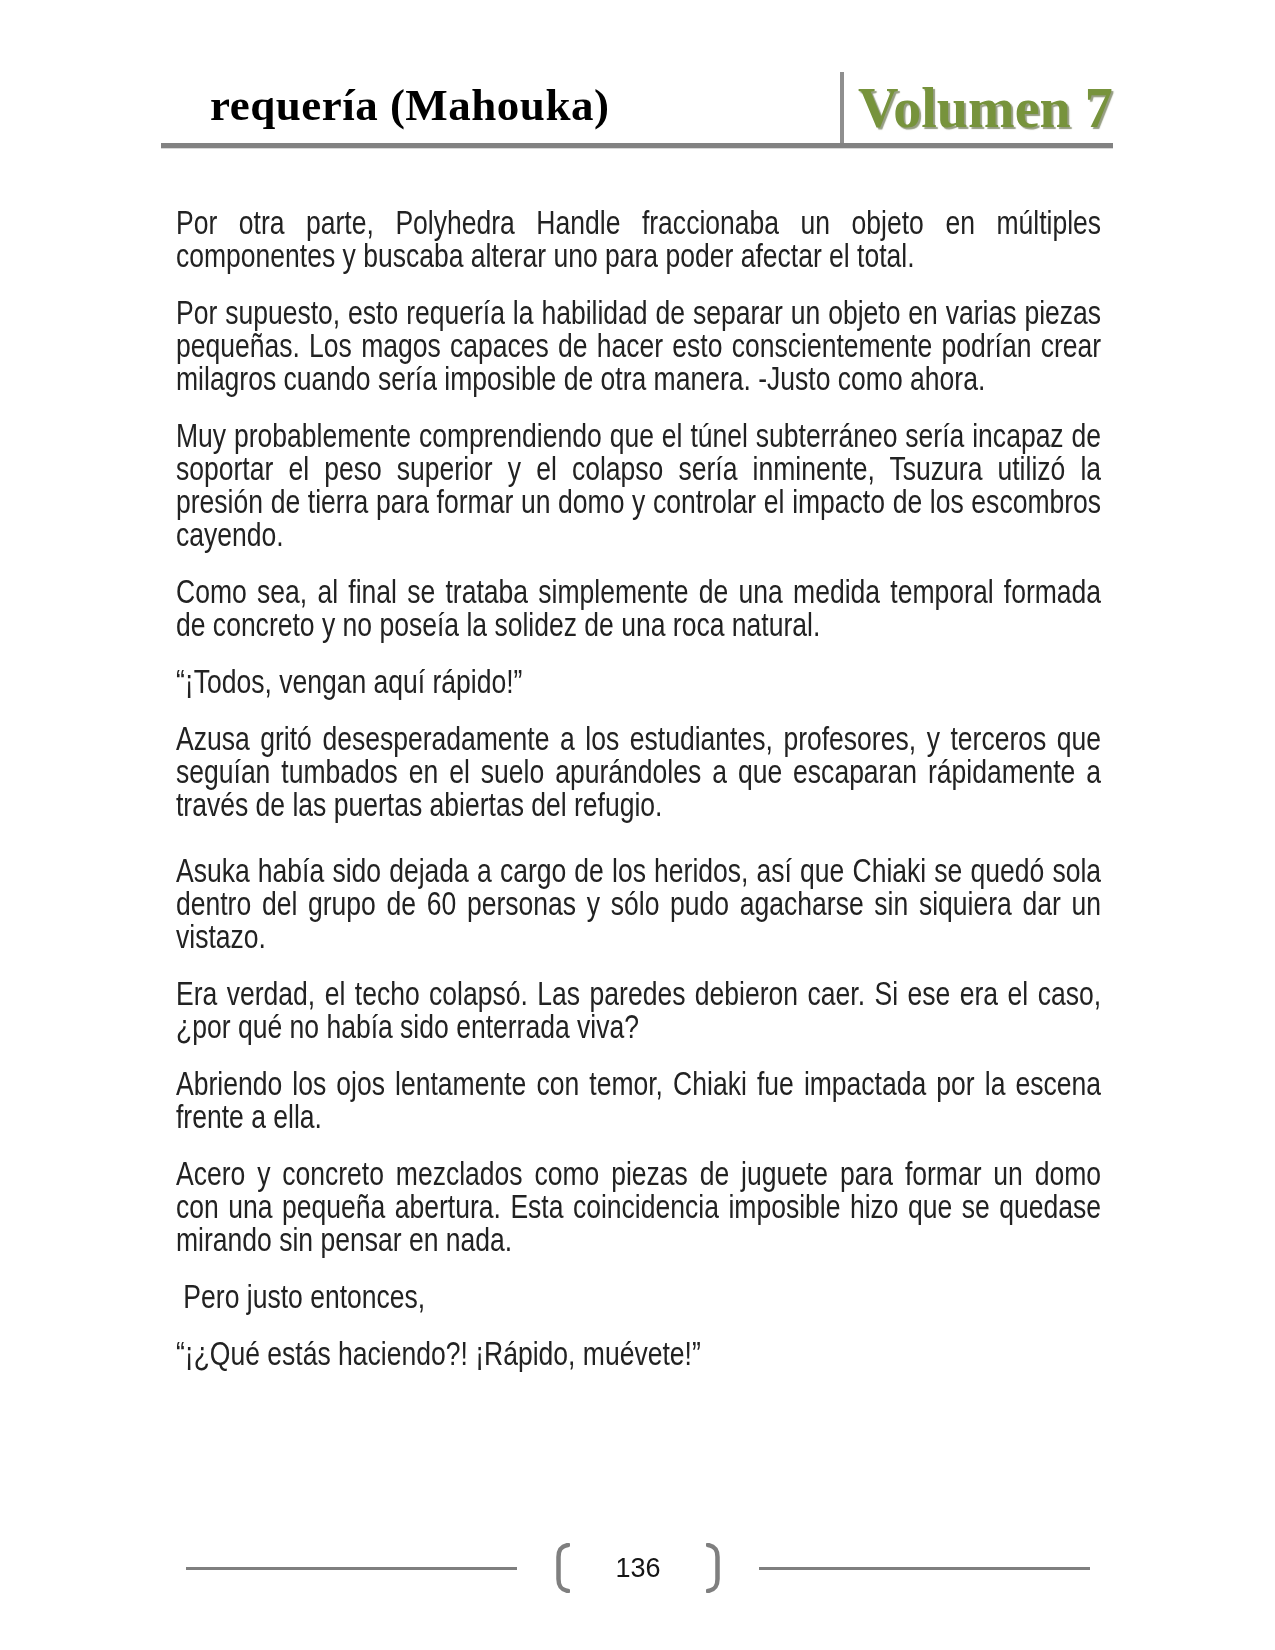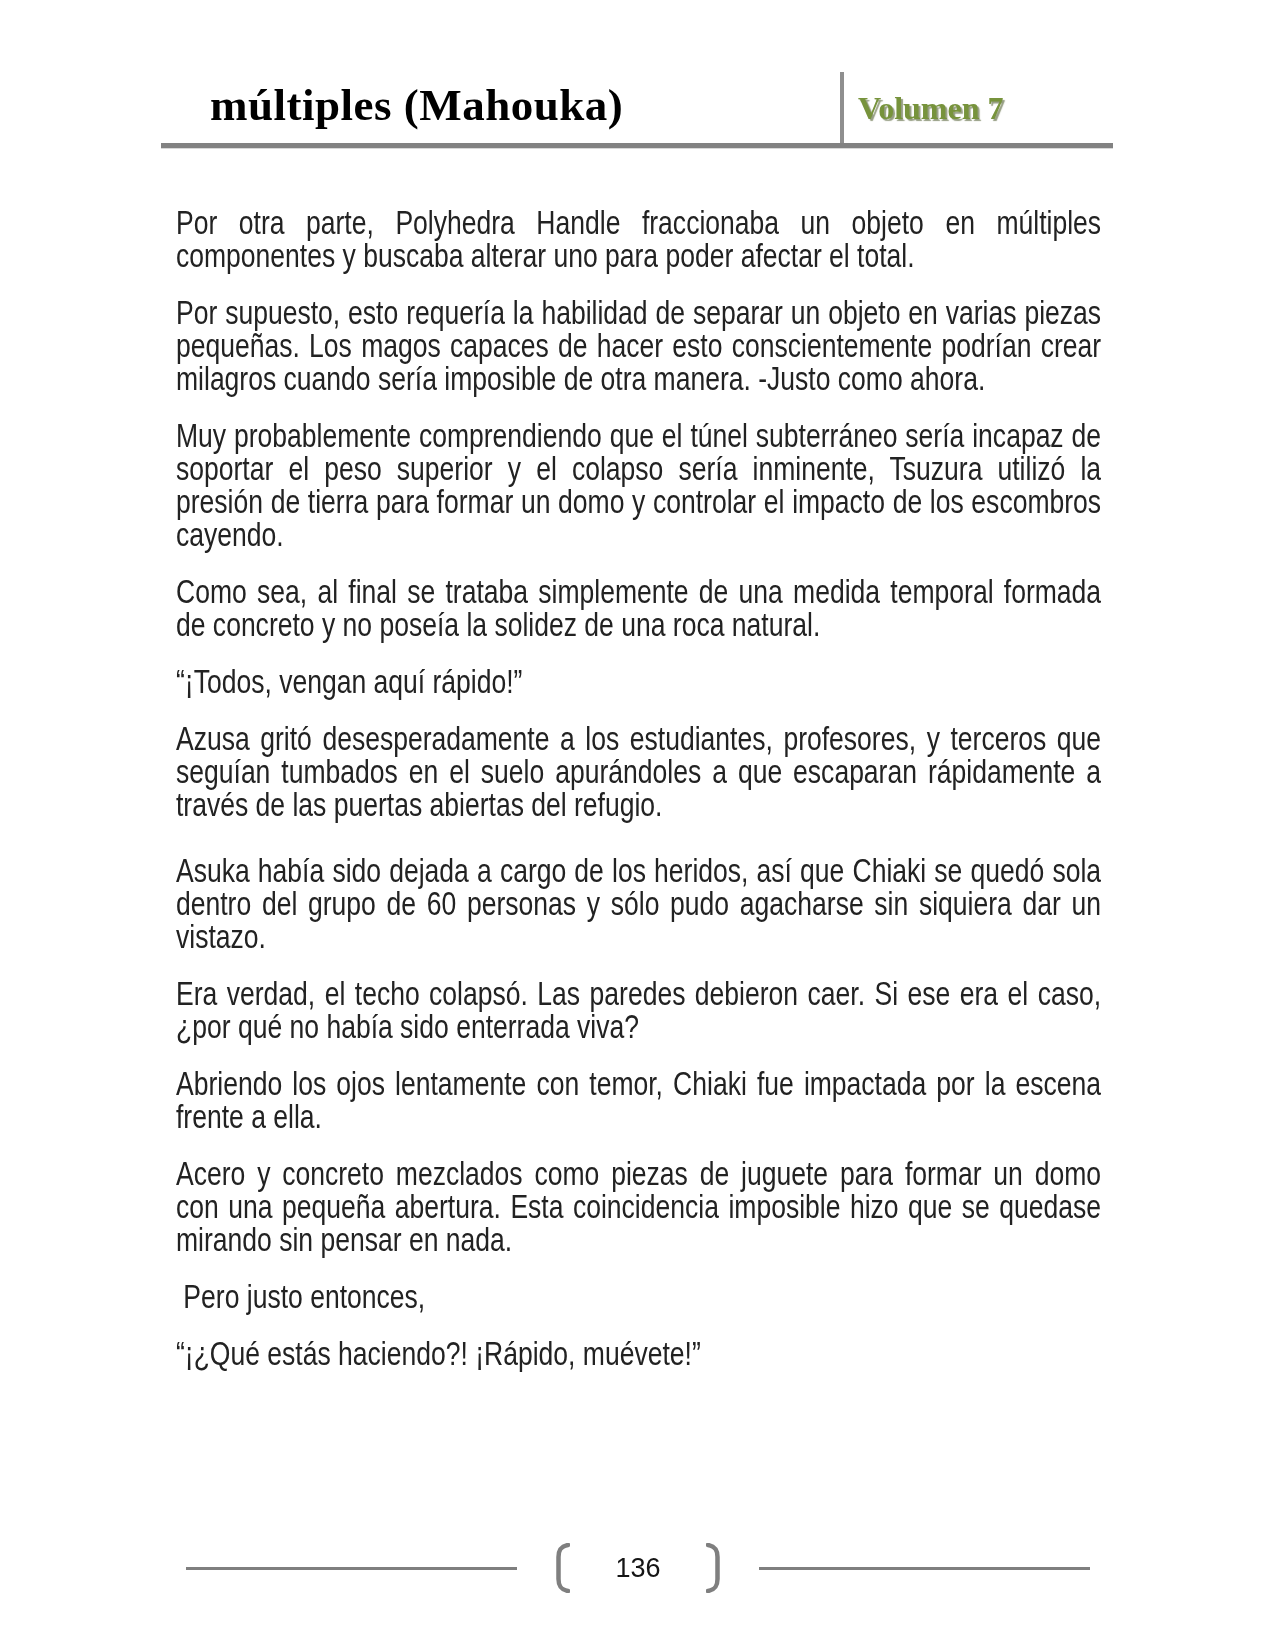--- a/index.html
+++ b/index.html
@@ -40,21 +40,21 @@
     width: 4px;
     height: 72px;
     background: #8f8f8f;
   }
   .volume-label {
     position: absolute;
     left: 697px;
     top: 85px;
     font-family: "Liberation Serif", serif;
     font-weight: bold;
-    font-size: 32px;
+    font-size: 56px;
     line-height: 46px;
     color: #77933C;
     white-space: nowrap;
     text-shadow: 2px 2px 1px rgba(62, 76, 28, 0.55);
   }
   .h-rule {
     position: absolute;
     left: 0;
     right: 0;
     top: 143px;
@@ -111,21 +111,21 @@
     line-height: 50px;
     color: #151515;
   }
 </style>
 </head>
 <body>
 
 <div class="page">
 
   <header class="header">
-    <h1 class="doc-title">múltiples (Mahouka)</h1>
+    <h1 class="doc-title">requería (Mahouka)</h1>
     <div class="v-sep"></div>
     <div class="volume-label">Volumen 7</div>
     <div class="h-rule"></div>
   </header>
 
   <main class="body-text">
 
   <p>Por otra parte, Polyhedra Handle fraccionaba un objeto en múltiples componentes y buscaba alterar uno para poder afectar el total.</p>
       <p>Por supuesto, esto requería la habilidad de separar un objeto en varias piezas pequeñas. Los magos capaces de hacer esto conscientemente podrían crear milagros cuando sería imposible de otra manera. -Justo como ahora.</p>
       <p>Muy probablemente comprendiendo que el túnel subterráneo sería incapaz de soportar el peso superior y el colapso sería inminente, Tsuzura utilizó la presión de tierra para formar un domo y controlar el impacto de los escombros cayendo.</p>

